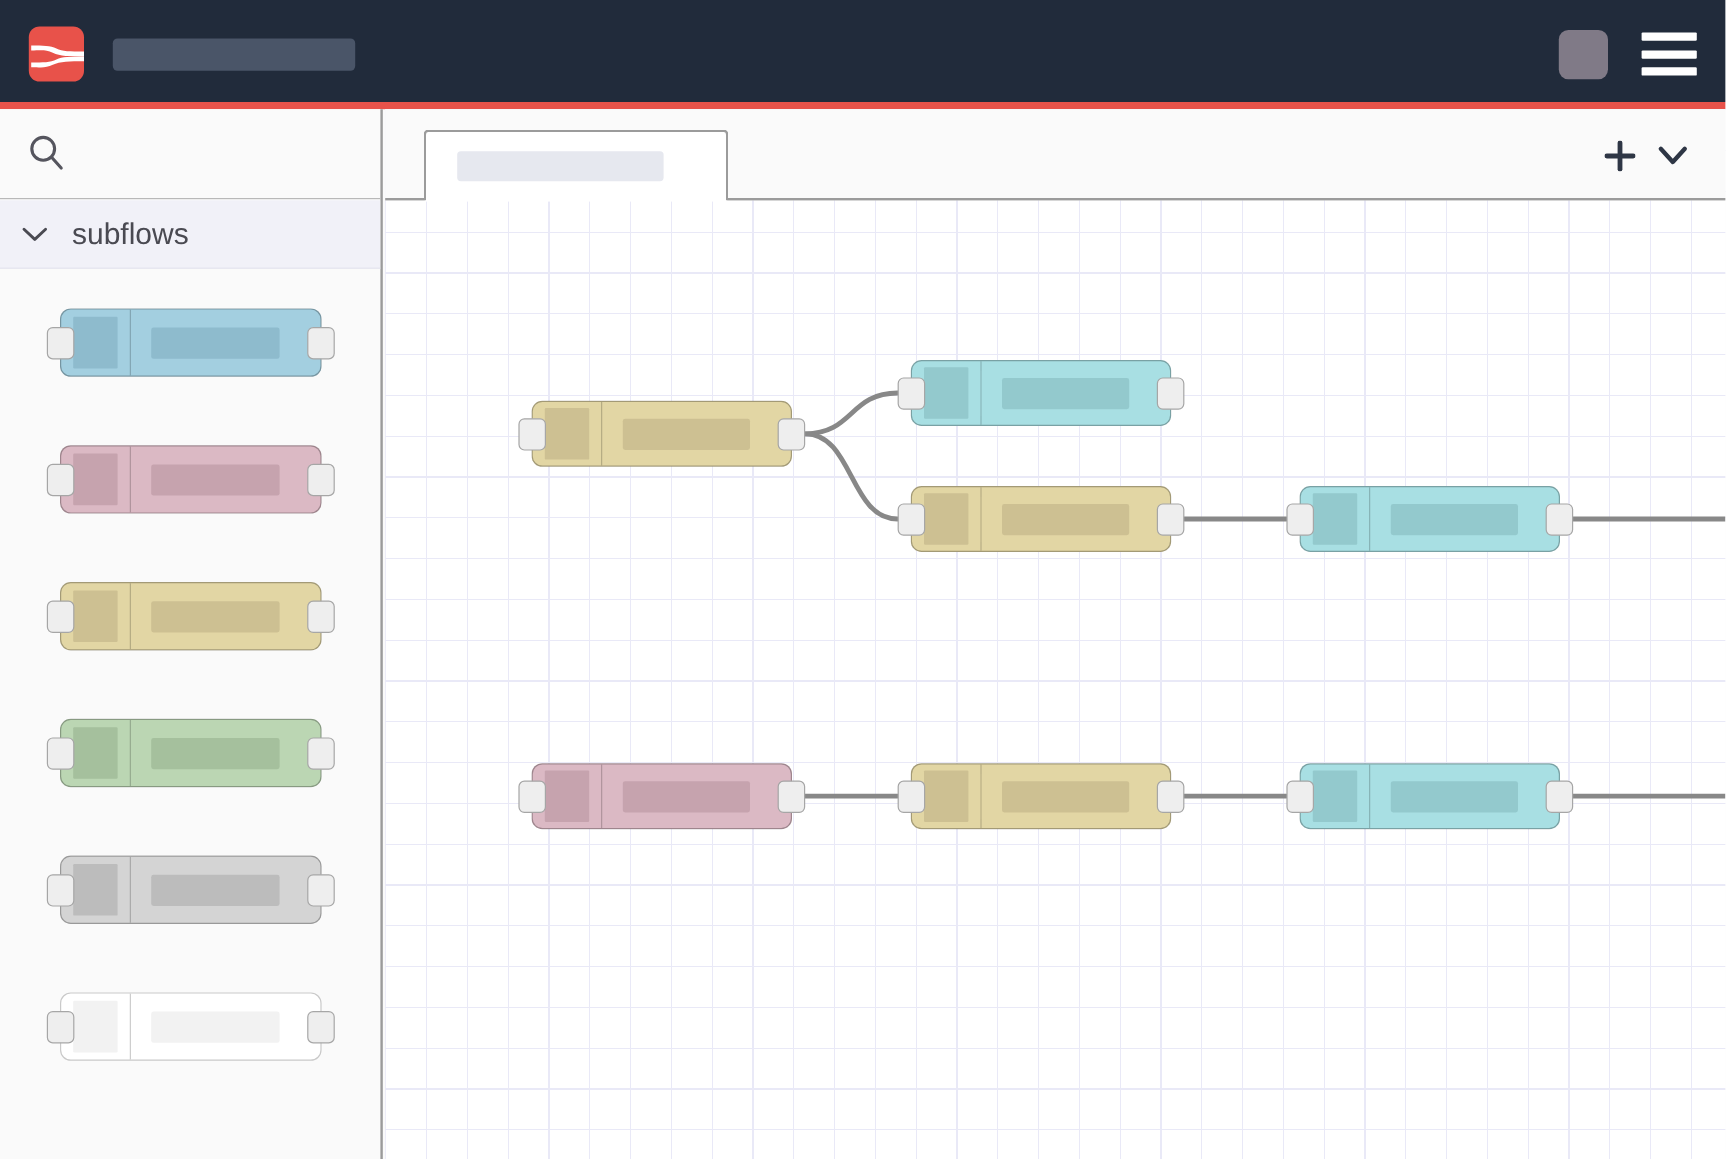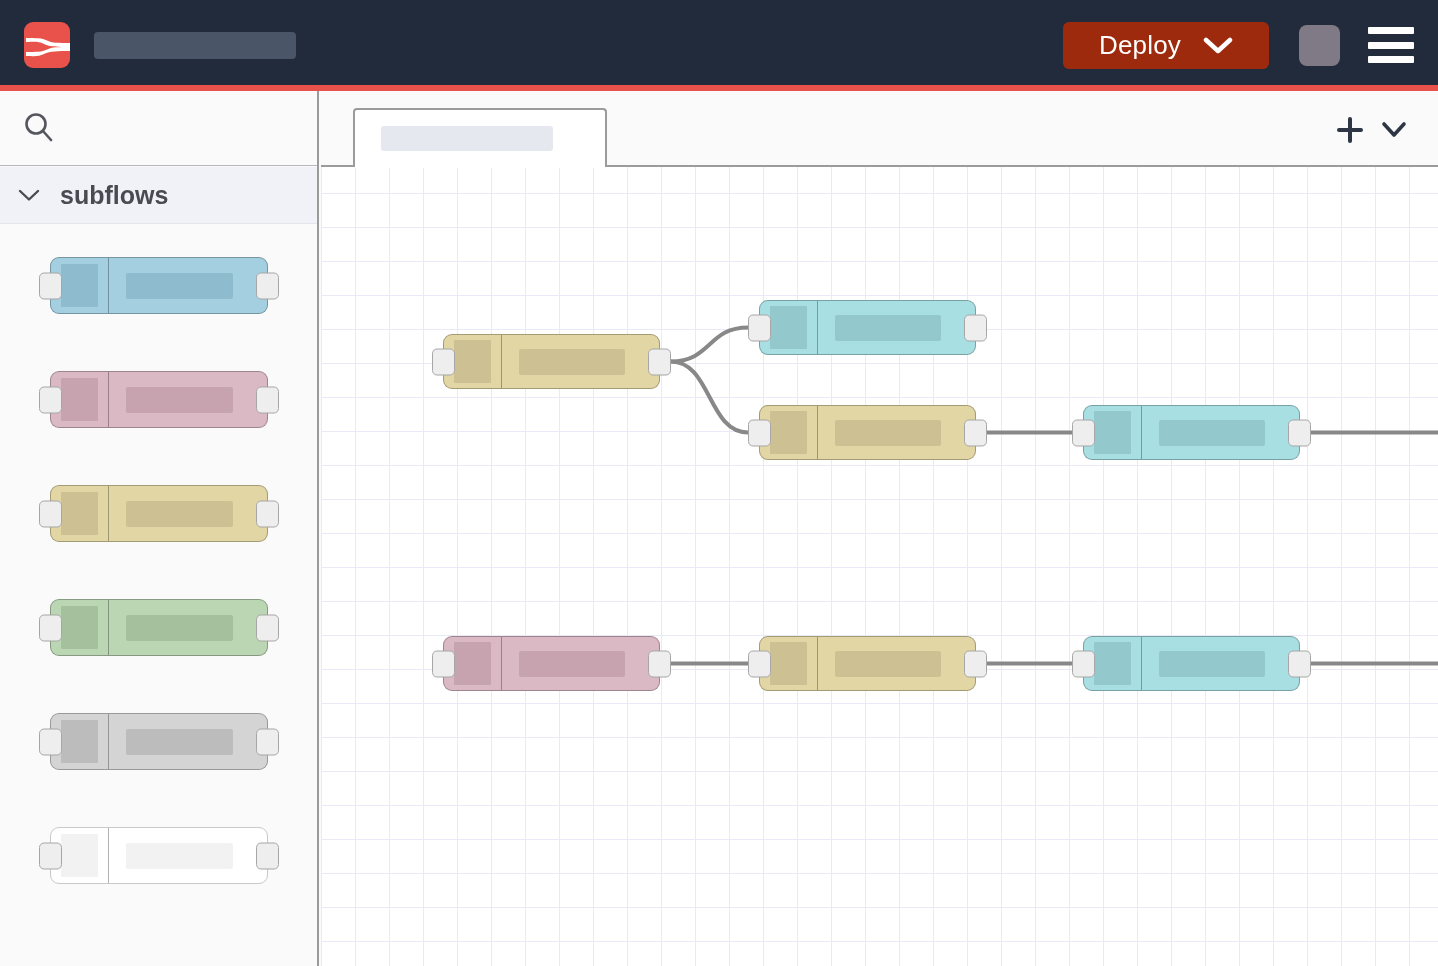--- a/index.html
+++ b/index.html
@@ -73,21 +73,21 @@
   .search-icon { display:block; cursor:pointer; }
 
   .category {
     position:absolute; left:0; top:76px; width:317px; height:57px;
     background:#f1f1f8;
     display:flex; align-items:center; gap:18px; padding-left:16px;
     cursor:pointer;
     border-bottom:1px solid #e4e4ee;
   }
   .cat-chev { display:block; flex:none; }
-  .cat-label { font-size:25px; color:#4a4a52; font-weight:700; }
+  .cat-label { font-size:25px; color:#4a4a52; font-weight:400; }
 
   .palette { position:absolute; left:0; top:140px; width:317px; }
   .palette-item {
     position:relative; height:114px;
     cursor:pointer;
   }
 
   
   .node {
     position:absolute;
@@ -177,26 +177,20 @@
   <div class="header">
     <div class="logo">
       <svg width="46" height="46" viewBox="0 0 46 46">
         <path d="M2 20 C 10 20, 14 19, 20 22 C 26 25, 34 25, 46 25 L46 21 C 34 21, 28 21, 23 18.5 C 18 16, 12 16, 2 16 Z" fill="#ffffff"></path>
         <path d="M2 30 C 12 30, 18 30, 23 27.5 C 28 25, 34 25, 46 25 L46 29 C 34 29, 26 29, 20 32 C 14 35, 10 34, 2 34 Z" fill="#ffffff"></path>
       </svg>
     </div>
 
     <div class="title-placeholder"></div>
 
-    <div class="deploy-btn">
-      <span class="deploy-label">Deploy</span>
-      <svg class="deploy-chev" width="30" height="19" viewBox="0 0 30 19">
-        <path d="M3 4 L15 15 L27 4" stroke="#ffffff" stroke-width="4.5" fill="none" stroke-linecap="round" stroke-linejoin="round"></path>
-      </svg>
-    </div>
 
     <div class="user-btn"></div>
 
     <div class="menu-btn">
       <div class="menu-bar"></div>
       <div class="menu-bar"></div>
       <div class="menu-bar"></div>
     </div>
   </div>
   <div class="header-accent"></div>

